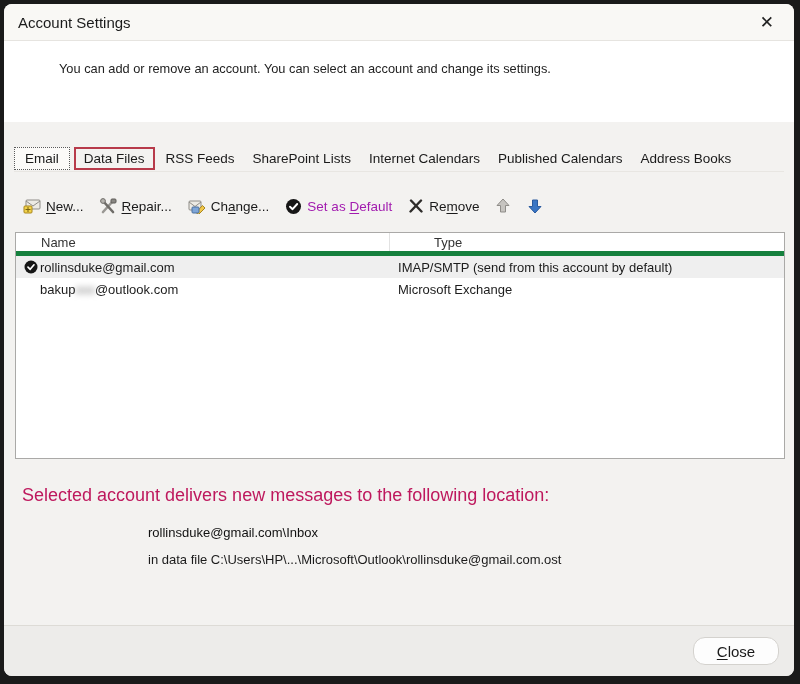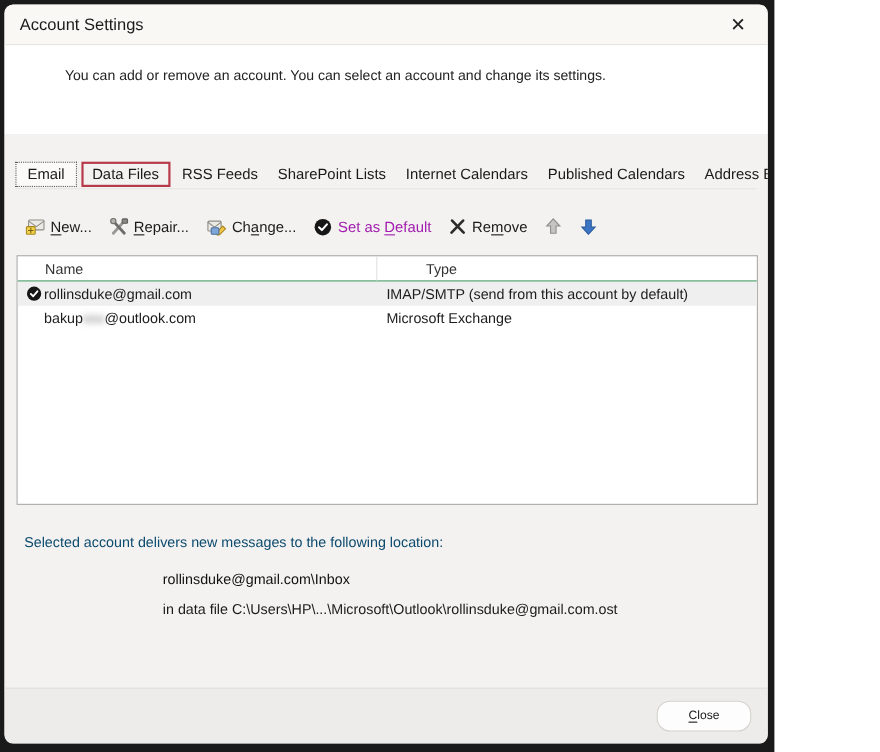--- a/index.html
+++ b/index.html
@@ -1,17 +1,17 @@
 <!DOCTYPE html>
 <html><head>
 <meta charset="utf-8">
 <style>
   * { margin:0; padding:0; box-sizing:border-box; }
   html,body { width:800px; height:684px; font-family:"Liberation Sans", sans-serif; }
-  .frame { position:relative; width:704px; height:684px; background:#1a1a1a; overflow:hidden; }
+  .frame { position:relative; width:800px; height:684px; background:#1a1a1a; overflow:hidden; }
   .window {
     position:absolute; left:4px; top:4px; right:6px; bottom:8px;
     background:#f3f2f0; border-radius:8px; overflow:hidden;
     display:flex; flex-direction:column;
   }
   
   .titlebar { height:37px; background:#f9f8f5; display:flex; align-items:center;
     padding:0 16px 0 14px; border-bottom:1px solid #e6e4e0; flex:0 0 auto; }
   .title { font-size:15px; color:#1b1b1b; }
   .close-x { margin-left:auto; font-size:17px; color:#222; cursor:default; line-height:1;
@@ -31,40 +31,40 @@
   
   .toolbar { display:flex; align-items:center; gap:16px; margin:21px 0 0 19px;
     font-size:13.5px; color:#1a1a1a; height:26px; }
   .tool { display:flex; align-items:center; gap:5px; white-space:nowrap; }
   .tool.disabled { color:#a21caf;align-items:center; }
   .u { text-decoration:underline; text-underline-offset:2px; }
   .arrow-btn { display:flex; align-items:center; }
   
   .table { margin:13px 9px 0 11px; height:227px; background:#ffffff;
     border:1px solid #aaa9a7; font-size:13px; color:#1c1c1c; overflow:hidden; }
-  .thead { display:flex; height:23px; align-items:center; border-bottom:1px solid #15803d; color:#333; }
+  .thead { display:flex; height:23px; align-items:center; border-bottom:5px solid #15803d; color:#333; }
   .col-name { width:48.7%; padding-left:25px; border-right:1px solid #e2e2e2; height:100%;
     display:flex; align-items:center; }
   .col-type { flex:1; padding-left:8px; height:100%; display:flex; align-items:center;margin-left:36px; }
   .trow { display:flex; height:22px; align-items:center;justify-content:space-between; }
   .trow.selected { background:#efefef; }
   .cell-name { width:48.7%; display:flex; align-items:center; height:100%; }
   .cell-type { flex:1; padding-left:8px; }
   .icon-slot { width:18px; margin-left:6px; display:flex; justify-content:center; }
   .icon-slot.empty { visibility:hidden; }
   .redacted { filter:blur(3px); color:#777; }
   
-  .info1 { margin:26px 0 0 18px; font-size:13px; color:#0c4a6e; }
+  .info1 { margin:26px 0 0 18px; font-size:18px; color:#be185d; }
   .info-loc { margin:19px 0 0 144px; font-size:13px; font-weight:normal; color:#111; }
   .info-file { margin:12px 0 0 144px; font-size:13px; color:#1b1b1b; }
   
   .footer { height:51px; flex:0 0 auto; background:#edecea; border-top:1px solid #dddbd6;
     display:flex; align-items:center; justify-content:flex-end; padding-right:15px; }
   .close-btn { width:86px; height:28px; background:#fdfdfd; border:1px solid #d4d2ce;
-    border-radius:12px; font-size:11px; color:#1a1a1a; font-family:"Liberation Sans",sans-serif;
+    border-radius:12px; font-size:15px; color:#1a1a1a; font-family:"Liberation Sans",sans-serif;
     display:flex; align-items:center; justify-content:center; }
   svg { display:block; }
 </style>
 </head>
 <body>
 
 <div class="frame">
   <div class="window">
 
     <div class="titlebar">

